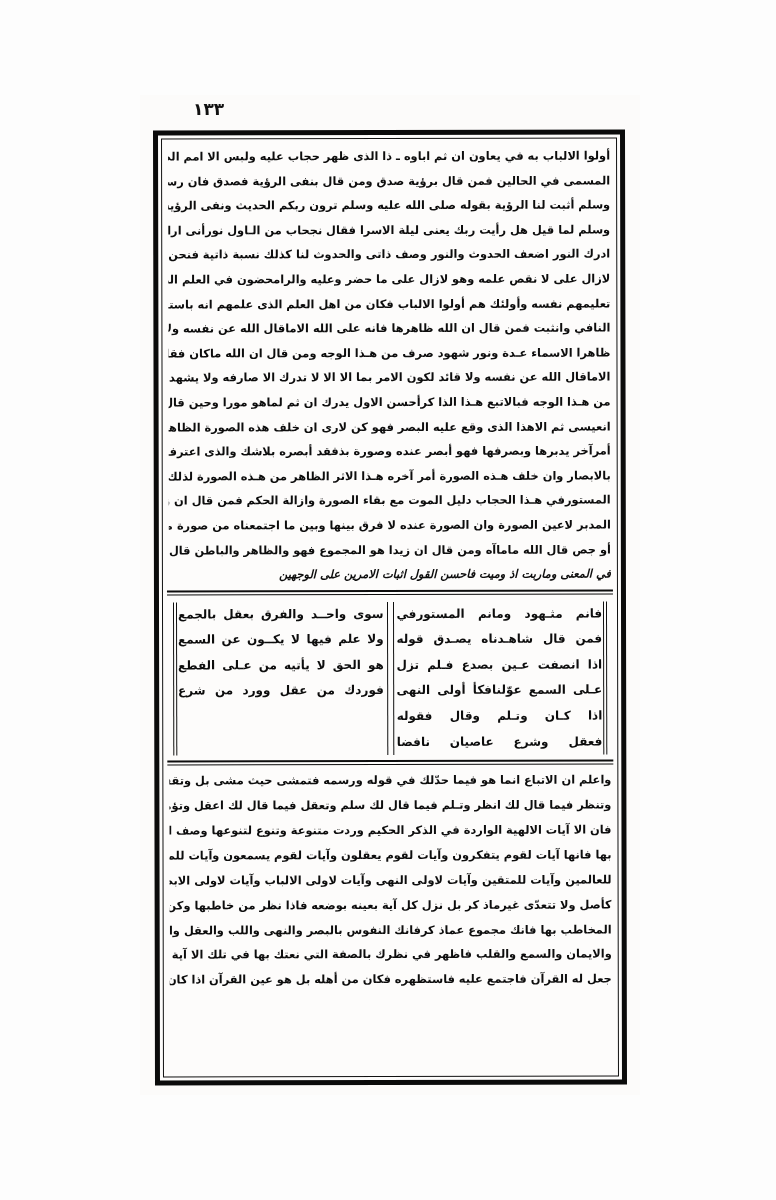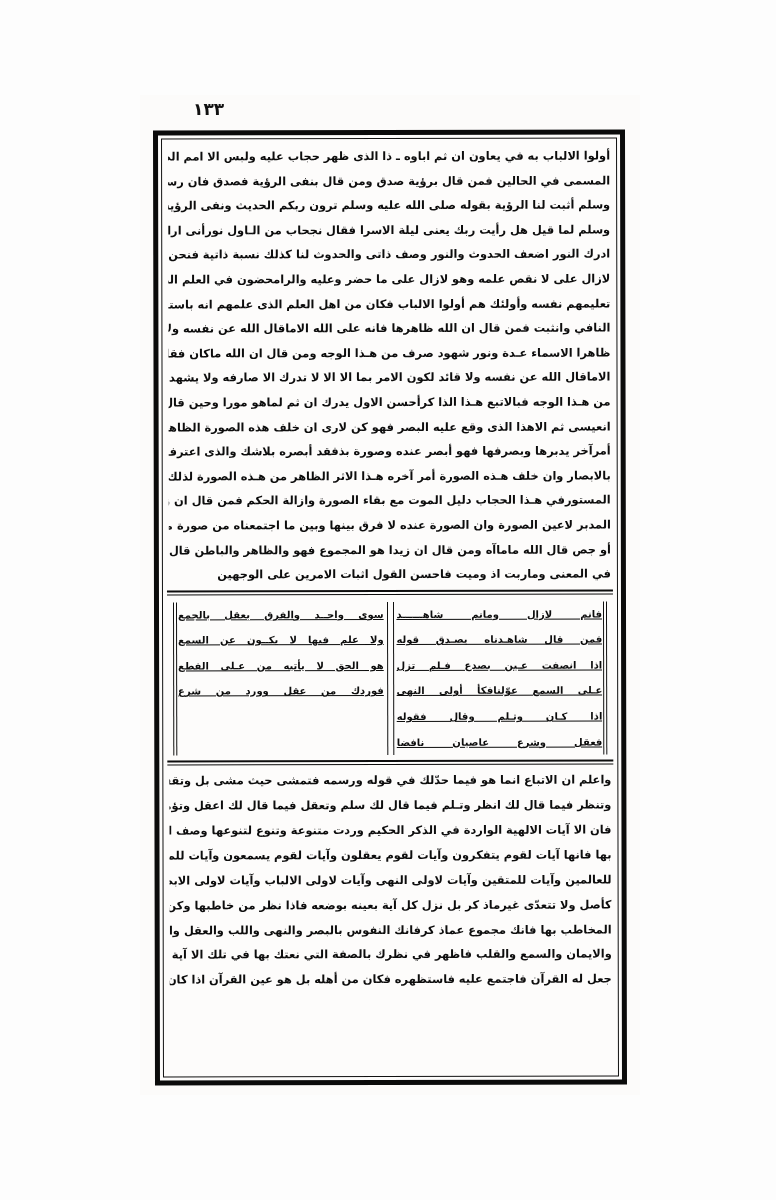--- a/index.html
+++ b/index.html
@@ -118,27 +118,26 @@
     align-items:stretch;
     padding:4px 8px 2px 8px;
     box-sizing:border-box;
     direction:rtl;
   }
   .verse-col{
     width:47.4%;
     box-sizing:border-box;
   }
   .verse-col .ar-line{
-    font-size:10px;
+    font-size:12px;
     line-height:25.6px;
     height:25.6px;
     text-align:justify;
     text-align-last:justify;
     letter-spacing:-0.1px;
-    text-decoration:underline;
   }
   
   #verse-divider{
     width:7px;
     align-self:stretch;
     border-left:1.6px solid #101010;
     border-right:1.6px solid #101010;
     box-sizing:border-box;
     margin:0 2px;
   }
@@ -156,20 +155,21 @@
     font-size:11.4px;
     line-height:24.9px;
     height:24.9px;
     letter-spacing:-0.2px;
   }
   #block-bottom{ margin-top:2px; }
 
   
   .ar-line.ragged{
     text-align-last:right;
+    font-style:italic;
   }
 </style>
 </head>
 <body>
 
 <div id="page">
 
   <div id="paper-tone"></div>
 
   <div id="folio">١٣٣</div>
@@ -237,21 +237,21 @@
       </div>
 
       <div class="rule-double"></div>
 
       <div id="verse-section">
 
         <div class="verse-edge"></div>
 
         <div class="verse-col">
           <div class="ar-line">
-              <span>فانم لازال ومانم شاهــــــد</span>
+              <span>فانم مثـهود ومانم المستورفي</span>
             </div>
           <div class="ar-line">
               <span>فمن قال شاهـدناه يصـدق قوله</span>
             </div>
           <div class="ar-line">
               <span>اذا انصفت عـين بصدع فـلم تزل</span>
             </div>
           <div class="ar-line">
               <span>عـلى السمع عوّلنافكأ أولى النهى</span>
             </div>

